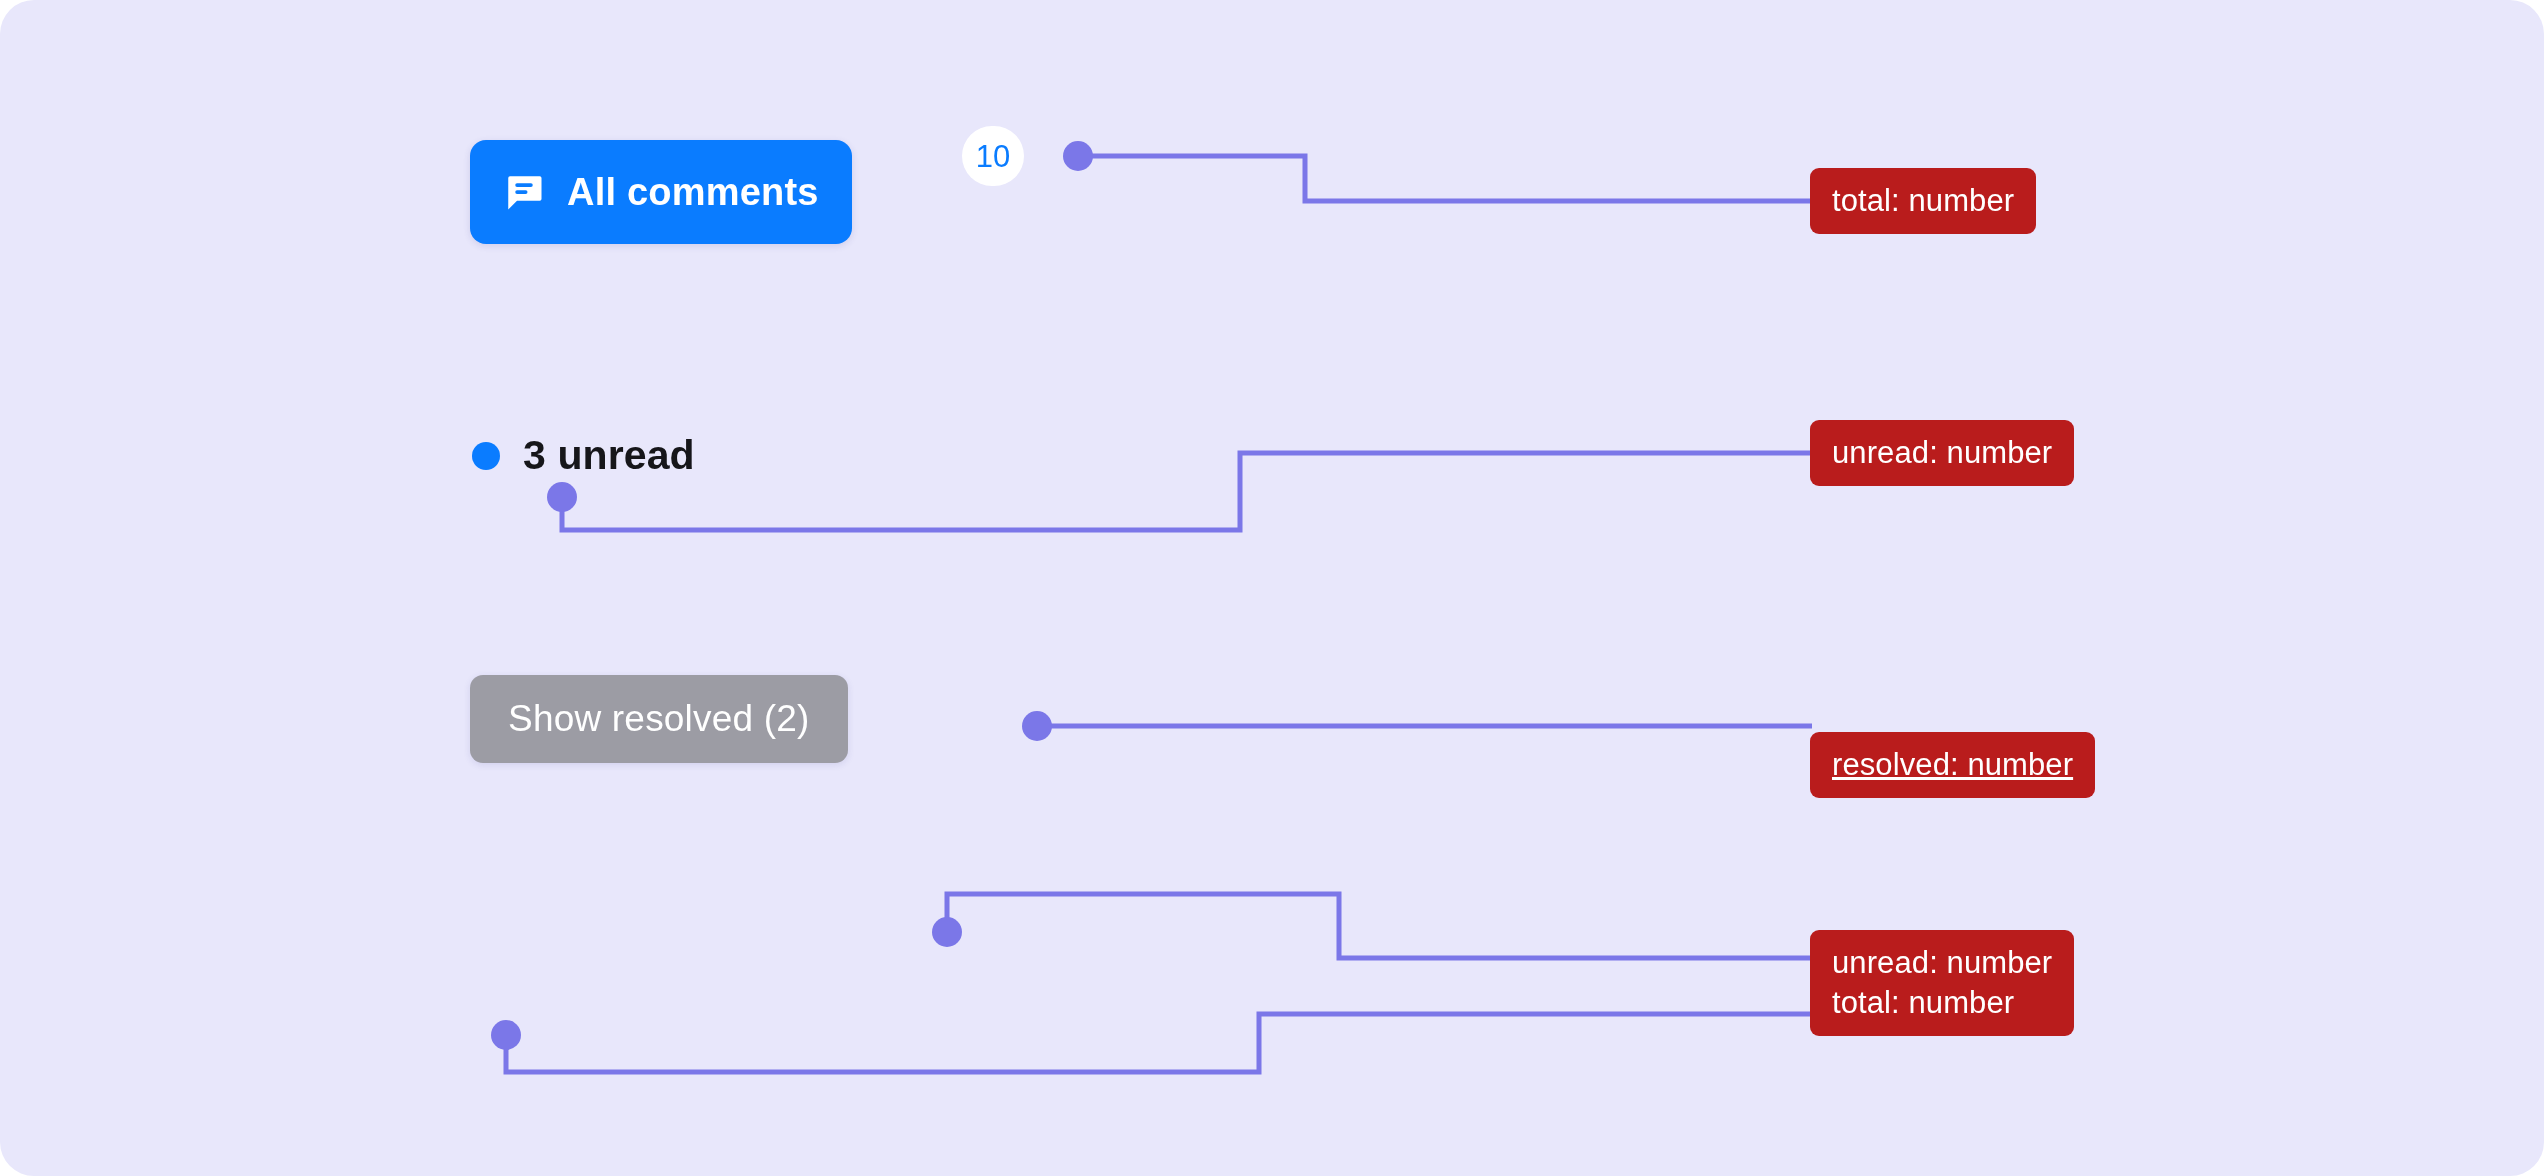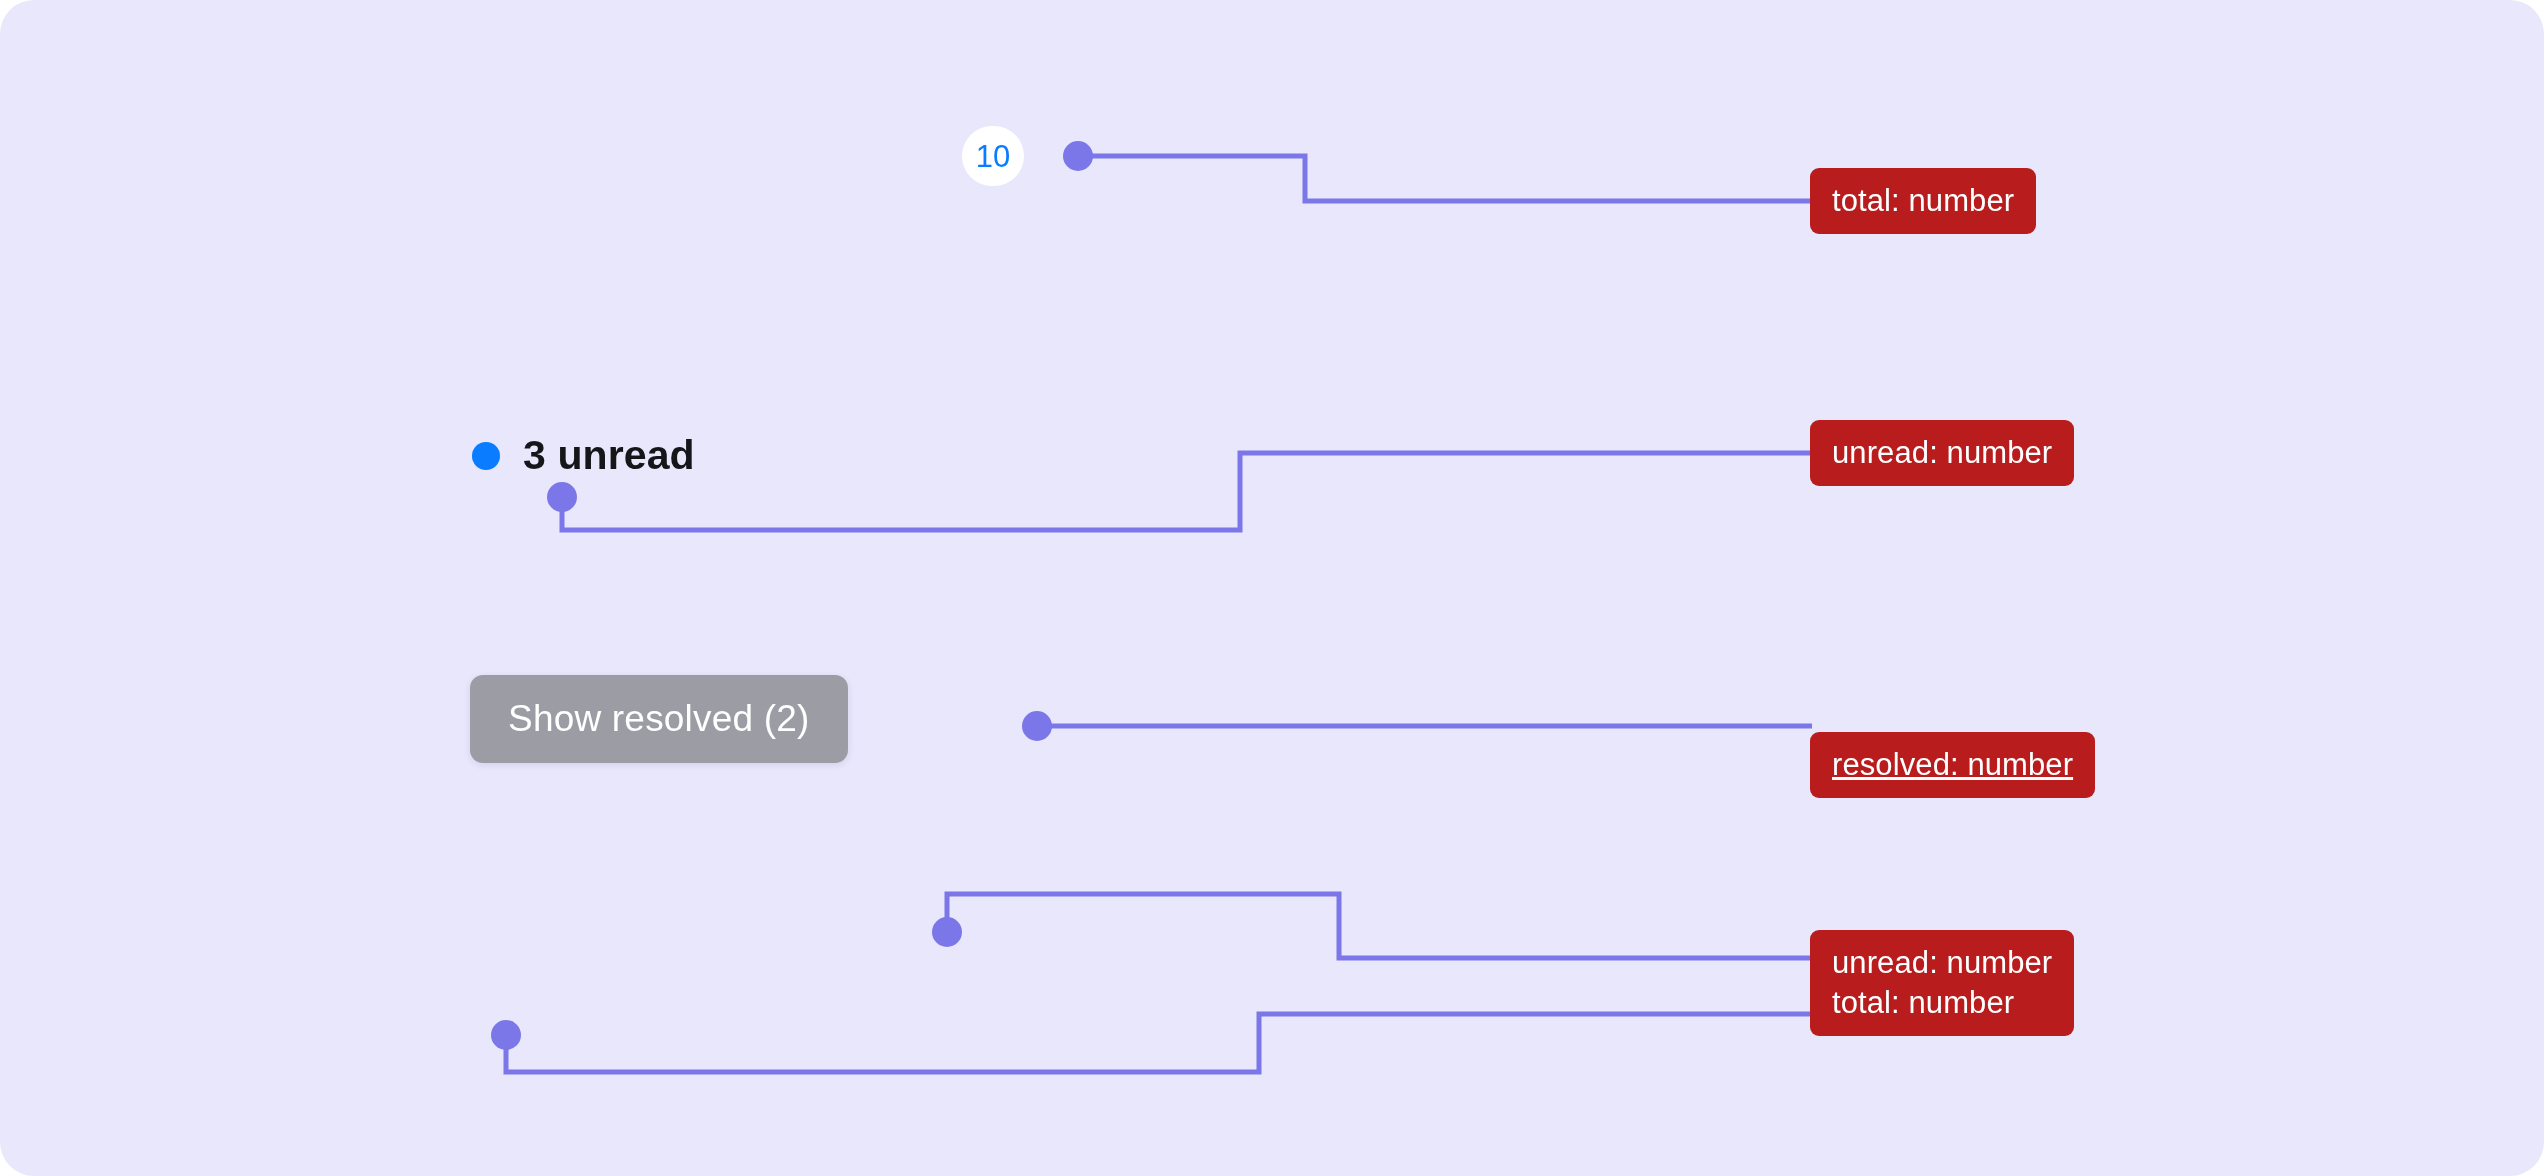--- a/index.html
+++ b/index.html
@@ -187,20 +187,30 @@
     <path class="conn-line" d="M 1037 726 L 1812 726"></path>
     <circle class="conn-dot" cx="1037" cy="726" r="15"></circle>
 
     <path class="conn-line" d="M 947 932 L 947 894 L 1339 894 L 1339 958 L 1812 958"></path>
     <circle class="conn-dot" cx="947" cy="932" r="15"></circle>
 
     <path class="conn-line" d="M 506 1036 L 506 1072 L 1259 1072 L 1259 1014 L 1812 1014"></path>
     <circle class="conn-dot" cx="506" cy="1035" r="15"></circle>
   </svg>
 
+  <button class="btn-primary" style="left:470px; top:140px;">
+    <span class="chat-icon">
+      <svg viewBox="0 0 24 24" width="42" height="42" aria-hidden="true">
+        <path fill="#ffffff" d="M3 3h18a1 1 0 0 1 1 1v12a1 1 0 0 1-1 1H8l-5 5V4a1 1 0 0 1 1-1z"></path>
+        <rect x="7" y="7" width="10" height="2.1" rx="1.05" fill="#0a7cff"></rect>
+        <rect x="7" y="11" width="7" height="2.1" rx="1.05" fill="#0a7cff"></rect>
+      </svg>
+    </span>
+    <span class="label">All comments</span>
+  </button>
 
   <div class="btn-badge" style="left:962px; top:126px;">10</div>
 
   <div class="anno" style="left:1810px; top:168px;">
     <span class="anno-line">total: number</span>
   </div>
 
   <div class="unread-row" style="left:472px; top:432px;">
     <span class="blue-dot"></span>
     <span class="unread-text">3 unread</span>

